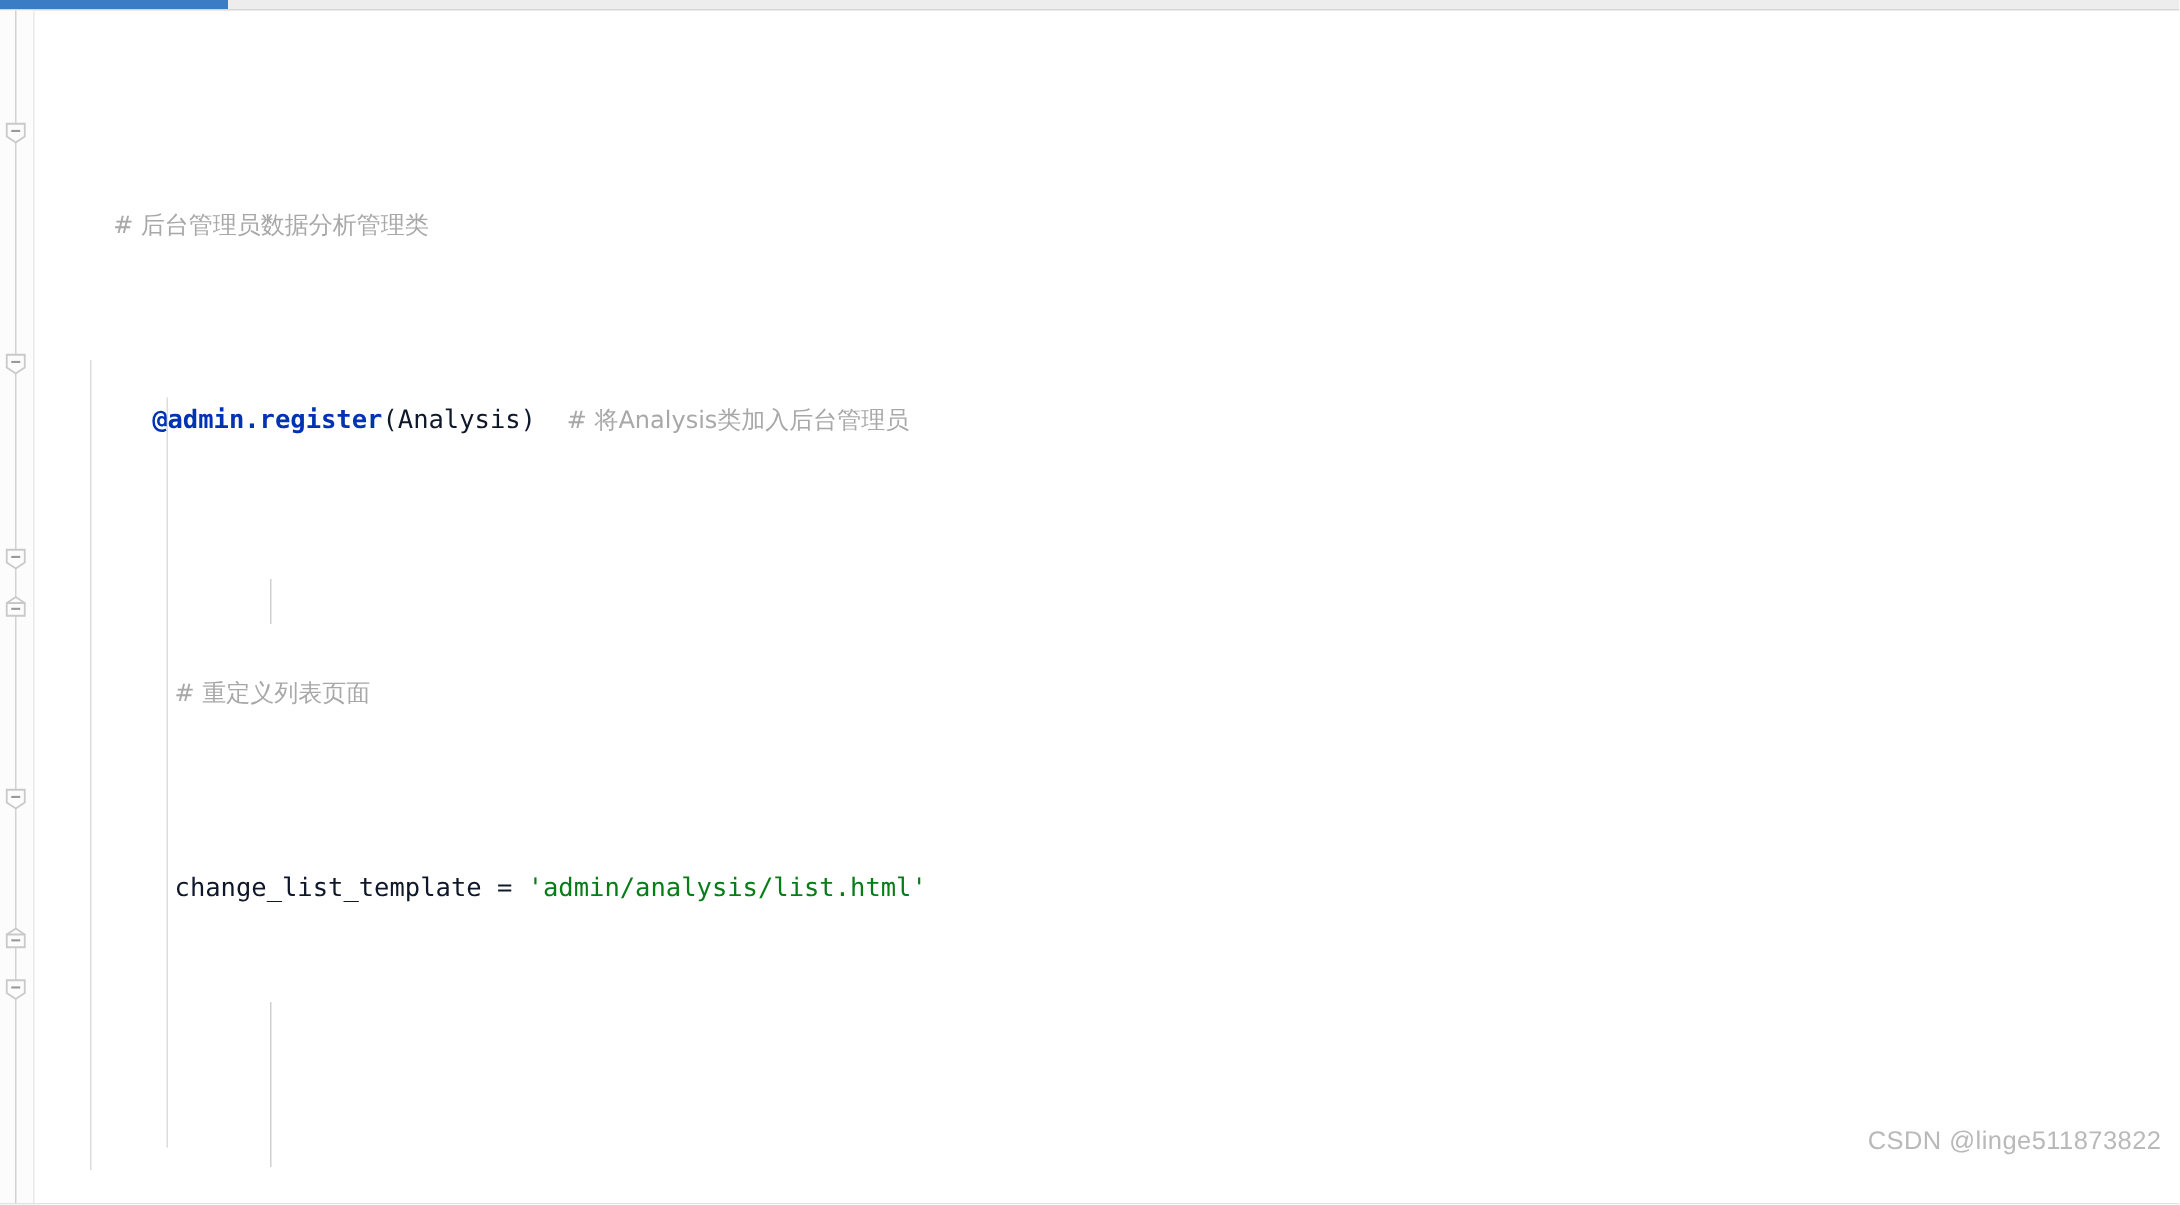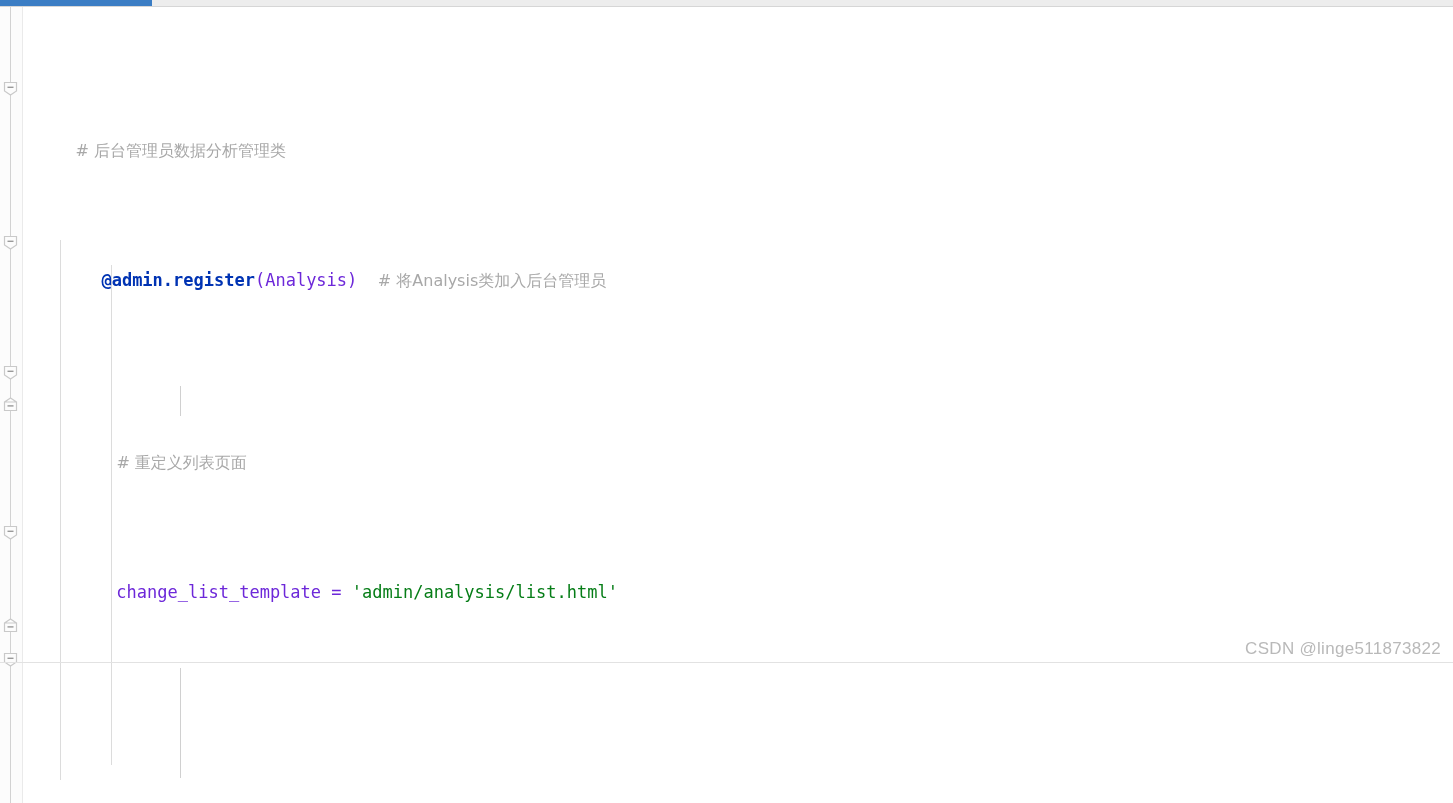--- a/index.html
+++ b/index.html
@@ -10,21 +10,21 @@
   body {
     width: 1453px;
     height: 803px;
     overflow: hidden;
     font-family: "DejaVu Sans Mono", "Liberation Mono", monospace;
   }
 
   #editor {
     position: relative;
     width: 1453px;
-    height: 663px;
+    height: 803px;
     background: #ffffff;
   }
 
   
   .topbar {
     position: absolute;
     top: 0; left: 0;
     width: 1453px;
     height: 6px;
     background: #ededed;
@@ -95,29 +95,29 @@
     position: absolute;
     width: 1px;
     background: #d8d8d8;
   }
 
   
   .kw      { color: #0033b3; }          
   .deco    { color: #0033b3; font-weight: bold; margin-left: 26px; }
   .str     { color: #067d17; }
   .cmt     { color: #a8a8a8; }
-  .plain   { color: #6d28d9; }
+  .plain   { color: #0f172a; }
 
   .cjk { font-family: "DejaVu Sans", "Liberation Sans", sans-serif; font-size: 16px; }
 
   
   .watermark {
     position: absolute;
     right: 12px;
-    bottom: 4px;
+    bottom: 32px;
     font-family: "Liberation Sans", sans-serif;
     font-size: 17px;
     color: #b9b9b9;
     letter-spacing: 0.3px;
     white-space: pre;
   }
   .bottom-rule {
     position: absolute;
     left: 0; bottom: 0;
     width: 1453px; height: 1px;

